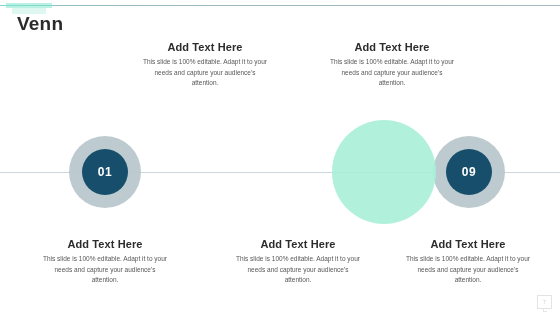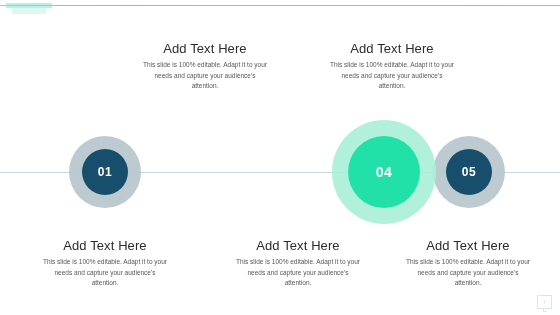--- a/index.html
+++ b/index.html
@@ -115,22 +115,22 @@
     font-size: 14px;
   }
 
   
   .text-block {
     position: absolute;
     width: 124px;
     text-align: center;
   }
   .tb-head {
-    font-size: 13px;
-    font-weight: normal;
+    font-size: 11px;
+    font-weight: bold;
     color: #2c2c2c;
     margin-bottom: 4px;
     letter-spacing: .1px;
   }
   .tb-body {
     font-size: 6.5px;
     color: #575757;
     line-height: 1.62;
   }
 
@@ -160,20 +160,21 @@
 </style>
 </head>
 <body>
 
 <div id="slide">
 
   <div id="top-rule"></div>
   <div id="top-rule-accent"></div>
   <div id="top-rule-accent2"></div>
 
+  <div id="page-title">Venn</div>
 
   <div id="axis-line"></div>
 
   <div class="text-block" style="left:143px; top:41px;">
     <div class="tb-head">Add Text Here</div>
     <div class="tb-body">This slide is 100% editable. Adapt it to your needs and capture your audience's attention.</div>
   </div>
 
   <div class="text-block" style="left:330px; top:41px;">
     <div class="tb-head">Add Text Here</div>
@@ -182,26 +183,25 @@
 
   <div class="venn-node node-sm" style="left:69px; top:136px; z-index:2;">
     <div class="venn-outer"></div>
     <div class="venn-inner">01</div>
   </div>
 
 
 
   <div class="venn-node node-lg" style="left:332px; top:120px; z-index:3;">
     <div class="venn-outer"></div>
-    <div class="venn-inner">04</div>
   </div>
 
   <div class="venn-node node-sm" style="left:433px; top:136px; z-index:2;">
     <div class="venn-outer"></div>
-    <div class="venn-inner">05</div>
+    <div class="venn-inner">09</div>
   </div>
 
   <div class="text-block" style="left:43px; top:238px;">
     <div class="tb-head">Add Text Here</div>
     <div class="tb-body">This slide is 100% editable. Adapt it to your needs and capture your audience's attention.</div>
   </div>
 
   <div class="text-block" style="left:236px; top:238px;">
     <div class="tb-head">Add Text Here</div>
     <div class="tb-body">This slide is 100% editable. Adapt it to your needs and capture your audience's attention.</div>

